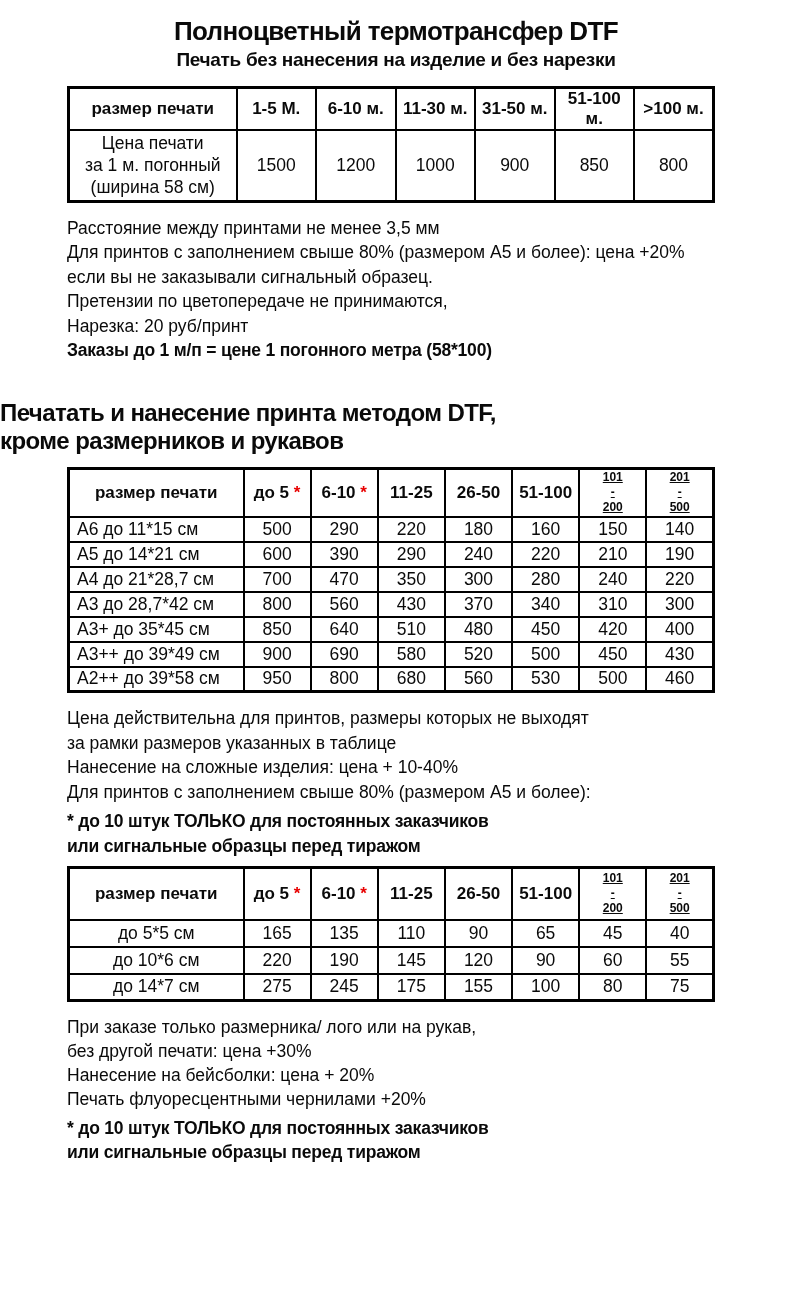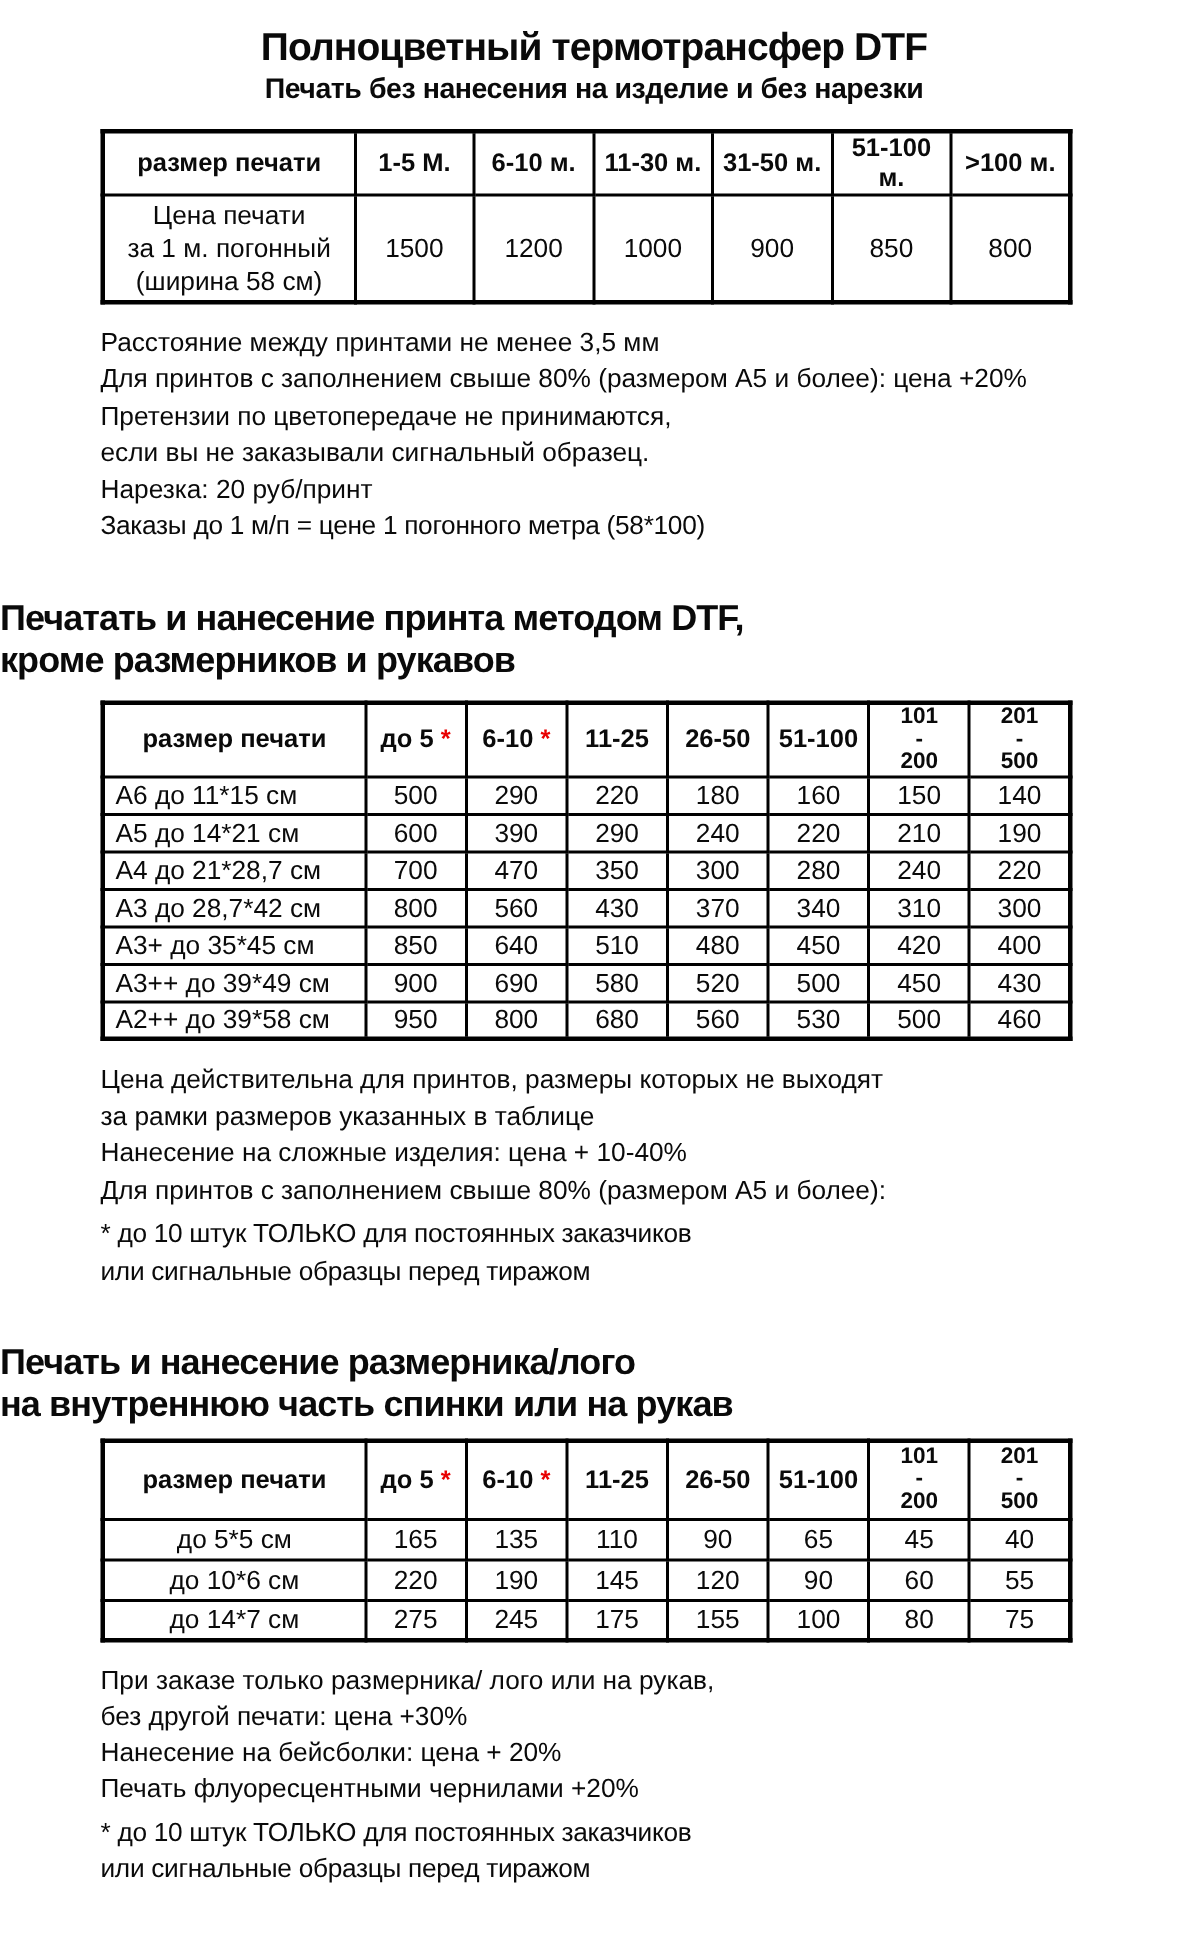--- a/index.html
+++ b/index.html
@@ -30,26 +30,26 @@
   .t-qty  { margin-top: 12px; }
   .t-qty thead th { height: 46px; }
   .t-qty tbody td { height: 25px; }
 
   .t-size { margin-top: 8px; }
   .t-size thead th { height: 52px; }
   .t-size tbody td { height: 27px; }
 
   .align-left tbody td:first-child { text-align: left; padding-left: 7px; }
 
-  th .stack { display: inline-block; line-height: 15px; font-size: 15px; }
+  th .stack { display: inline-block; line-height: 15px; font-size: 12px; text-decoration: underline; }
   .star { color: #e80000; font-weight: bold; }
 
   .notes { margin: 13px 30px 0 67px; font-size: 17.5px; line-height: 24.5px; }
   .notes .note { white-space: nowrap; }
-  .notes .note.bold { font-weight: normal; letter-spacing: -0.2px; }
+  .notes .note.bold { font-weight: bold; letter-spacing: -0.2px; }
   .notes .note.gap { margin-top: 5px; }
   .notes.n3 { line-height: 24px; }
 </style>
 </head>
 <body>
 
 <div class="page">
 
   <div class="title">Полноцветный термотрансфер DTF</div>
   <div class="subtitle">Печать без нанесения на изделие и без нарезки</div>
@@ -84,22 +84,22 @@
           <td>900</td>
           <td>850</td>
           <td>800</td>
         </tr>
       </tbody>
     </table>
 
   <div class="notes">
       <div class="note">Расстояние между принтами не менее 3,5 мм</div>
       <div class="note">Для принтов с заполнением свыше 80% (размером А5 и более): цена +20%</div>
+      <div class="note">если вы не заказывали сигнальный образец.</div>
       <div class="note">Претензии по цветопередаче не принимаются,</div>
-      <div class="note">если вы не заказывали сигнальный образец.</div>
       <div class="note">Нарезка: 20 руб/принт</div>
       <div class="note bold">Заказы до 1 м/п = цене 1 погонного метра (58*100)</div>
     </div>
 
   <div class="sec-title s2">
     <div>Печатать и нанесение принта методом DTF,</div>
     <div>кроме размерников и рукавов</div>
   </div>
 
   <table class="t-qty align-left">
@@ -201,24 +201,20 @@
 
   <div class="notes">
       <div class="note">Цена действительна для принтов, размеры которых не выходят</div>
       <div class="note">за рамки размеров указанных в таблице</div>
       <div class="note">Нанесение на сложные изделия: цена + 10-40%</div>
       <div class="note">Для принтов с заполнением свыше 80% (размером А5 и более):</div>
       <div class="note bold gap">* до 10 штук ТОЛЬКО для постоянных заказчиков</div>
       <div class="note bold">или сигнальные образцы перед тиражом</div>
     </div>
 
-  <div class="sec-title s3">
-    <div>Печать и нанесение размерника/лого</div>
-    <div>на внутреннюю часть спинки или на рукав</div>
-  </div>
 
   <table class="t-size">
       <colgroup>
         <col style="width: 175px;">
         <col style="width: 67.1429px;">
         <col style="width: 67.1429px;">
         <col style="width: 67.1429px;">
         <col style="width: 67.1429px;">
         <col style="width: 67.1429px;">
         <col style="width: 67.1429px;">

